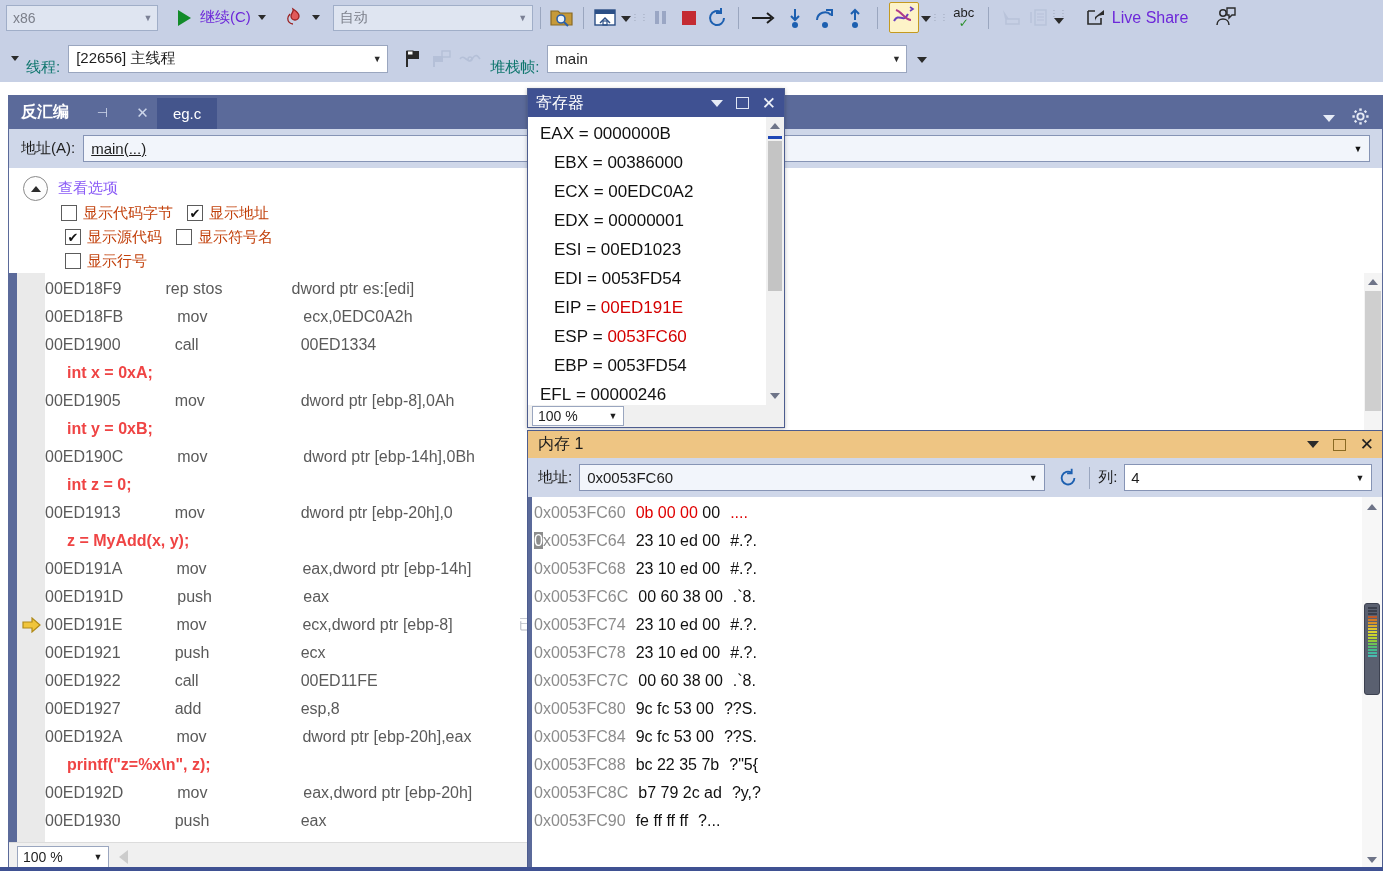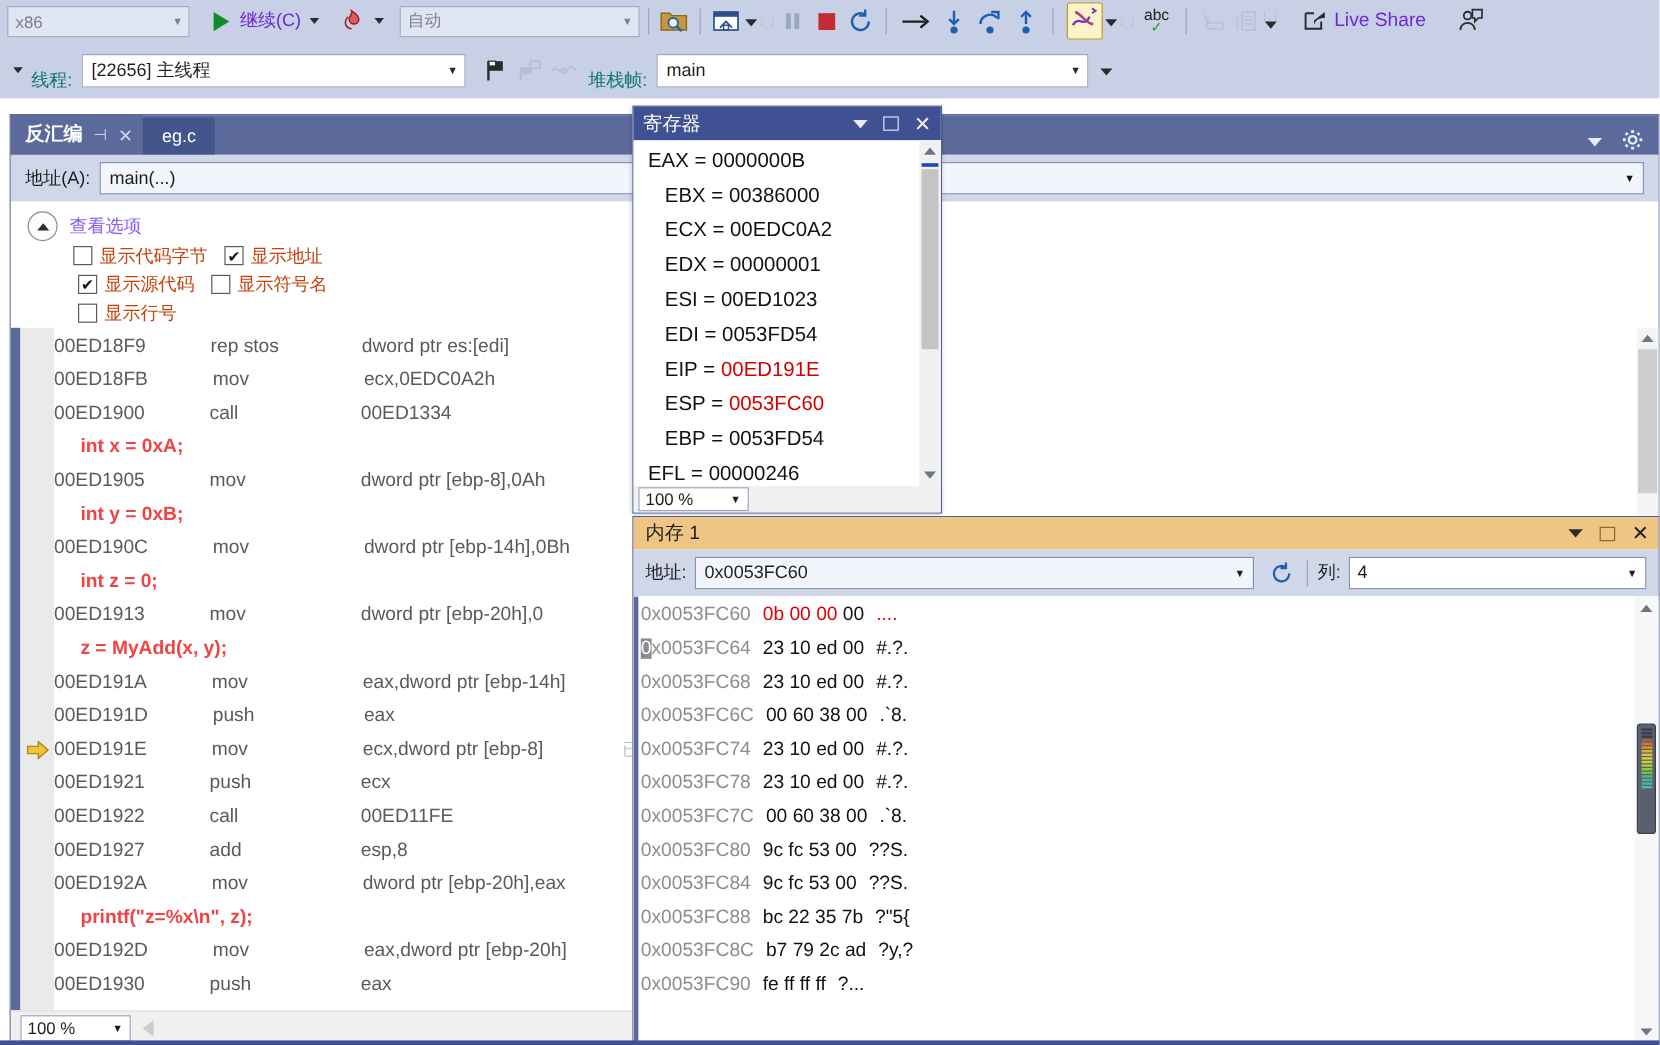--- a/index.html
+++ b/index.html
@@ -56,42 +56,42 @@
   .disasm{
     position:absolute;left:8px;top:95px;width:1375px;height:776px;
     background:#ffffff;border:1px solid #5b6a9a;box-sizing:border-box;
   }
   .disasm-tabrow{
     position:absolute;left:0;top:0;width:100%;height:33px;
     background:#5b6a9a;display:flex;align-items:flex-end;box-sizing:border-box;
   }
   .tab-active{
     height:33px;display:flex;align-items:center;padding:0 8px 0 12px;
-    background:#5b6a9a;color:#ffffff;font-weight:bold;font-size:16px;gap:9px;
+    background:#5b6a9a;color:#ffffff;font-weight:bold;font-size:16px;gap:28px;
   }
   .tab-active .pin{font-size:13px;font-weight:normal;color:#cdd6ea;}
   .tab-active .cls{font-size:15px;font-weight:normal;color:#cdd6ea;}
   .tab-inactive{
     height:31px;display:flex;align-items:center;padding:0 16px;
     background:#44558c;color:#ffffff;font-size:15px;
   }
   .tabrow-right{margin-left:auto;display:flex;align-items:center;gap:16px;padding-right:12px;}
   .tr-arrow{width:0;height:0;border-left:6px solid transparent;border-right:6px solid transparent;border-top:7px solid #e6ebf6;}
 
   .addr-bar{
     position:absolute;left:0;top:33px;width:100%;height:39px;
     background:#cfd7e9;display:flex;align-items:center;box-sizing:border-box;
   }
   .addr-lbl{font-size:15px;color:#1e1e1e;margin-left:12px;white-space:nowrap;}
   .addr-input{
     margin-left:8px;margin-right:12px;flex:1;height:27px;
     background:#f2f5fb;border:1px solid #8694b5;display:flex;align-items:center;
     box-sizing:border-box;font-size:15px;color:#1e1e1e;
   }
-  .addr-input .ctext{padding:0 7px;flex:1;}
+  .addr-input .ctext{padding:0 7px;flex:1;text-decoration:underline;}
   .addr-input .carr{width:22px;text-align:center;font-size:9px;color:#111;}
 
   .viewopts{position:absolute;left:0;top:72px;width:100%;height:105px;background:#ffffff;}
   .vo-head{display:flex;align-items:center;gap:10px;padding:8px 0 0 14px;}
   .circ{
     width:23px;height:23px;border-radius:50%;border:1px solid #8a8a8a;background:#fdfdfd;
     display:flex;align-items:center;justify-content:center;
   }
   .tri-up-sm{width:0;height:0;border-left:5px solid transparent;border-right:5px solid transparent;border-bottom:6px solid #2b2b2b;}
   .vo-title{font-size:15px;color:#8b5cf6;}
@@ -501,21 +501,21 @@
       <div class="cb-row" style="padding-left:56px">
         <span class="cb"></span>
         <span class="cb-lbl">显示行号</span>
       </div>
     </div>
 
     <div class="code-wrap">
       <div class="gutter-blue"></div>
       <div class="gutter-gray"></div>
       <div class="code-lines" id="code-lines">
-          <div class="cline" style="position: relative;"><span class="c-addr">00ED18F9</span><span class="c-mn" style="margin-left: 10px; display: inline-block; min-width: 82px;">rep stos</span><span class="c-op">dword ptr es:[edi]</span></div>
+          <div class="cline" style="position: relative;"><span class="c-addr">00ED18F9</span><span class="c-mn" style="display: inline-block; min-width: 82px;">rep stos</span><span class="c-op">dword ptr es:[edi]</span></div>
           <div class="cline" style="position: relative;"><span class="c-addr">00ED18FB</span><span class="c-mn" style="margin-left: 10px; display: inline-block; min-width: 82px;">mov</span><span class="c-op">ecx,0EDC0A2h</span></div>
           <div class="cline" style="position: relative;"><span class="c-addr">00ED1900</span><span class="c-mn" style="margin-left: 10px; display: inline-block; min-width: 82px;">call</span><span class="c-op">00ED1334</span></div>
           <div class="cline" style="position: relative;"><span class="c-src" style="margin-left: 58px;">int x = 0xA;</span></div>
           <div class="cline" style="position: relative;"><span class="c-addr">00ED1905</span><span class="c-mn" style="margin-left: 10px; display: inline-block; min-width: 82px;">mov</span><span class="c-op">dword ptr [ebp-8],0Ah</span></div>
           <div class="cline" style="position: relative;"><span class="c-src" style="margin-left: 58px;">int y = 0xB;</span></div>
           <div class="cline" style="position: relative;"><span class="c-addr">00ED190C</span><span class="c-mn" style="margin-left: 10px; display: inline-block; min-width: 82px;">mov</span><span class="c-op">dword ptr [ebp-14h],0Bh</span></div>
           <div class="cline" style="position: relative;"><span class="c-src" style="margin-left: 58px;">int z = 0;</span></div>
           <div class="cline" style="position: relative;"><span class="c-addr">00ED1913</span><span class="c-mn" style="margin-left: 10px; display: inline-block; min-width: 82px;">mov</span><span class="c-op">dword ptr [ebp-20h],0</span></div>
           <div class="cline" style="position: relative;"><span class="c-src" style="margin-left: 58px;">z = MyAdd(x, y);</span></div>
           <div class="cline" style="position: relative;"><span class="c-addr">00ED191A</span><span class="c-mn" style="margin-left: 10px; display: inline-block; min-width: 82px;">mov</span><span class="c-op">eax,dword ptr [ebp-14h]</span></div>

